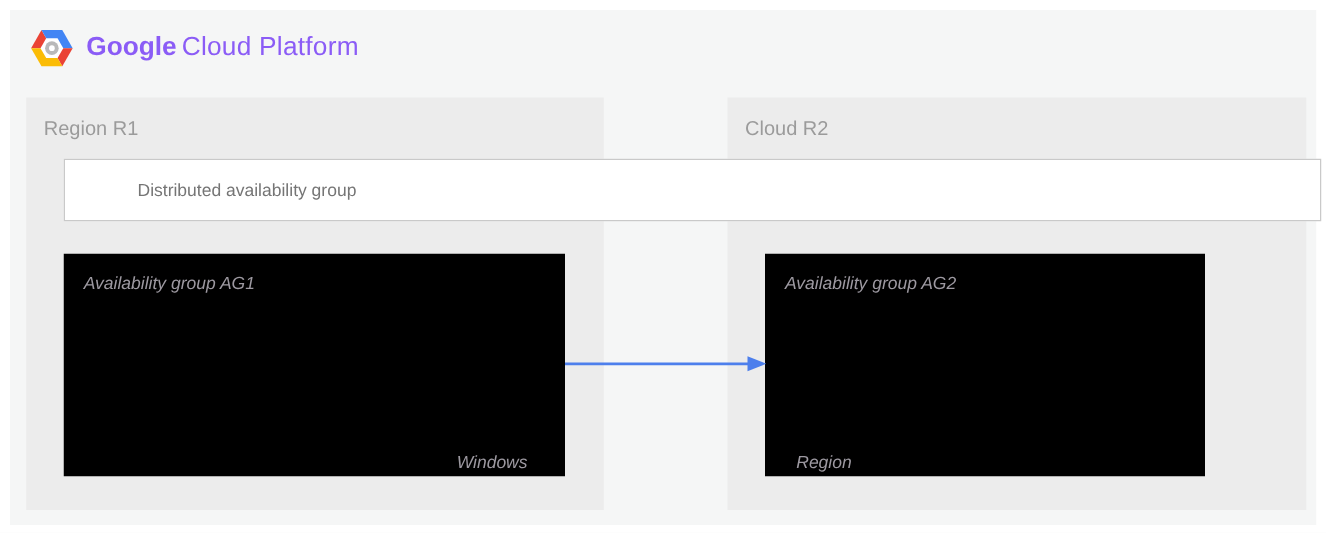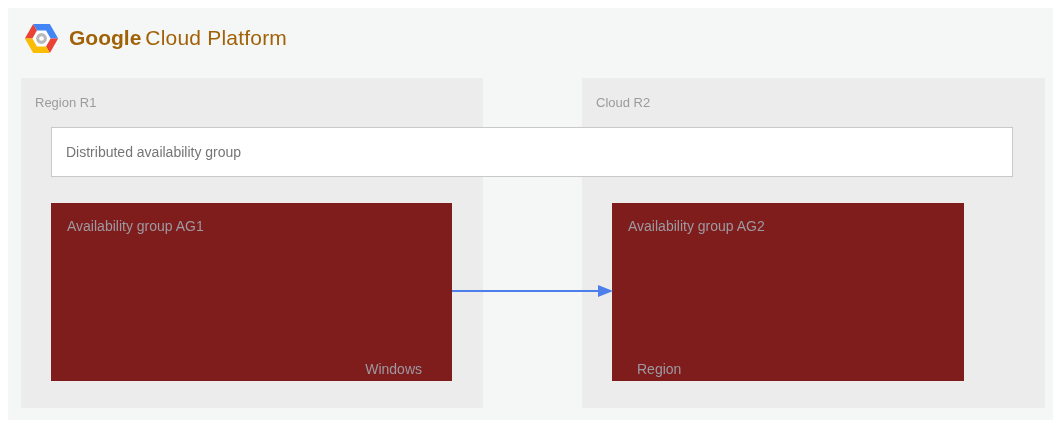--- a/index.html
+++ b/index.html
@@ -33,21 +33,21 @@
     height: 38px;
   }
   .logo-icon {
     width: 35px;
     height: 37px;
     margin-right: 10px;
     display: block;
   }
   .logo-text {
     font-size: 21px;
-    color: #a16207;
+    color: #8b5cf6;
     letter-spacing: 0.2px;
     white-space: nowrap;
   }
   .logo-text .g-bold {
     font-weight: 700;
     letter-spacing: 0px;
     margin-right: 4px;
   }
   
   .region {
@@ -55,48 +55,50 @@
     top: 78px;
     height: 330px;
     background: #ececec;
   }
   .region.r1 { left: 21px;  width: 462px; }
   .region.r2 { left: 582px; width: 463px; }
   .region-label {
     position: absolute;
     left: 14px;
     top: 17px;
-    font-size: 13px;
+    font-size: 16px;
     color: #9b9b9b;
   }
   
   .dag-box {
     position: absolute;
     left: 51px;
     top: 127px;
     width: 960px;
     height: 48px;
     background: #ffffff;
     border: 1px solid #c9c9c9;
     display: flex;
     align-items: center;
     z-index: 3;
+    padding-left: 44px;
   }
   .dag-label {
     margin-left: 14px;
     font-size: 14px;
     color: #757575;
   }
   
   .ag-box {
     position: absolute;
     top: 203px;
     height: 178px;
-    background: #7f1d1d;
+    background: #000000;
     z-index: 2;
+    font-style: italic;
   }
   .ag-box.ag1 { left: 51px;  width: 401px; }
   .ag-box.ag2 { left: 612px; width: 352px; }
   .ag-label {
     position: absolute;
     left: 16px;
     top: 15px;
     font-size: 14px;
     color: #9d99a1;
   }

